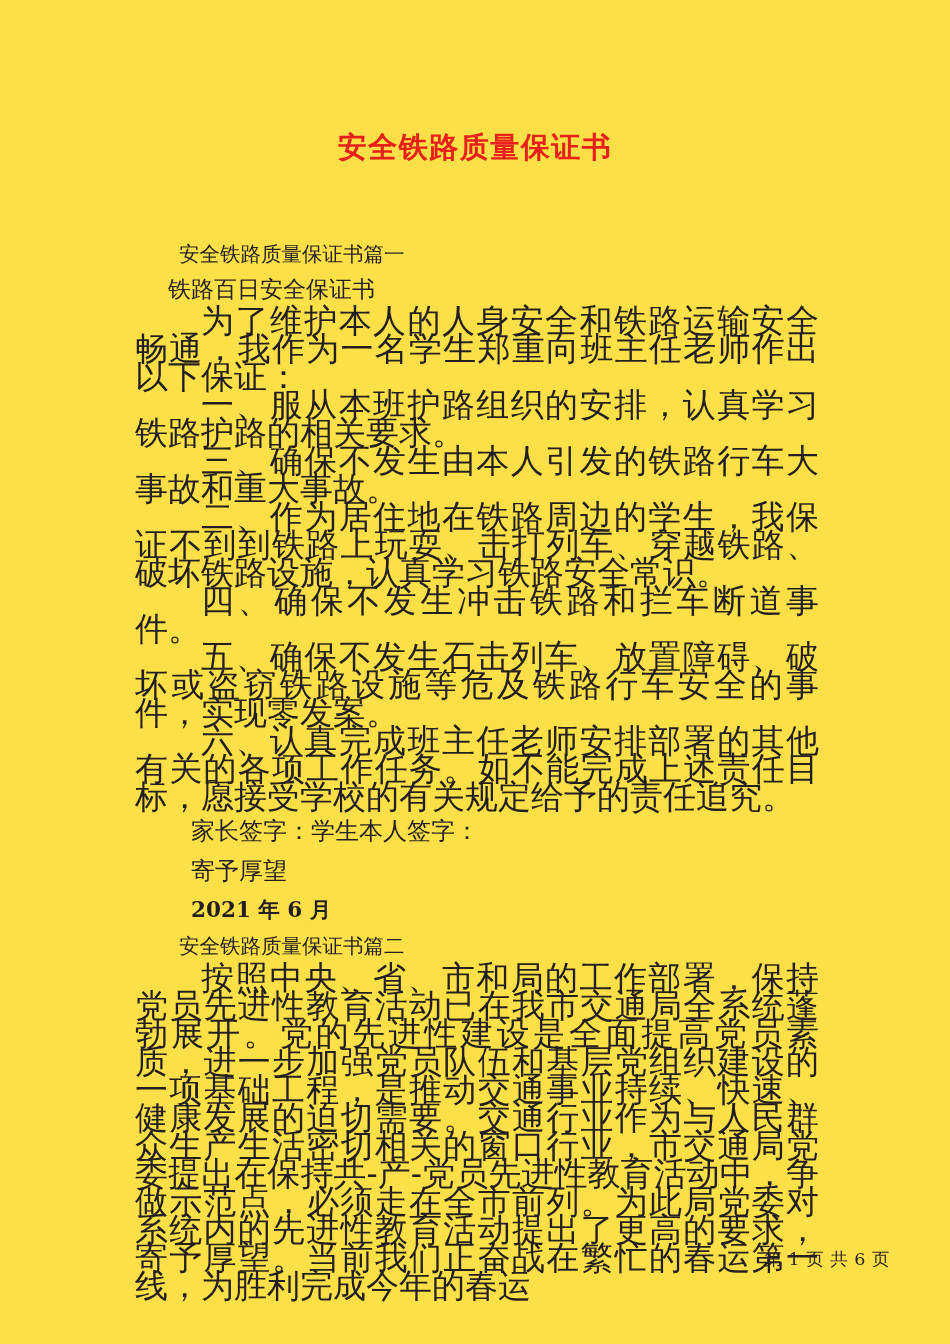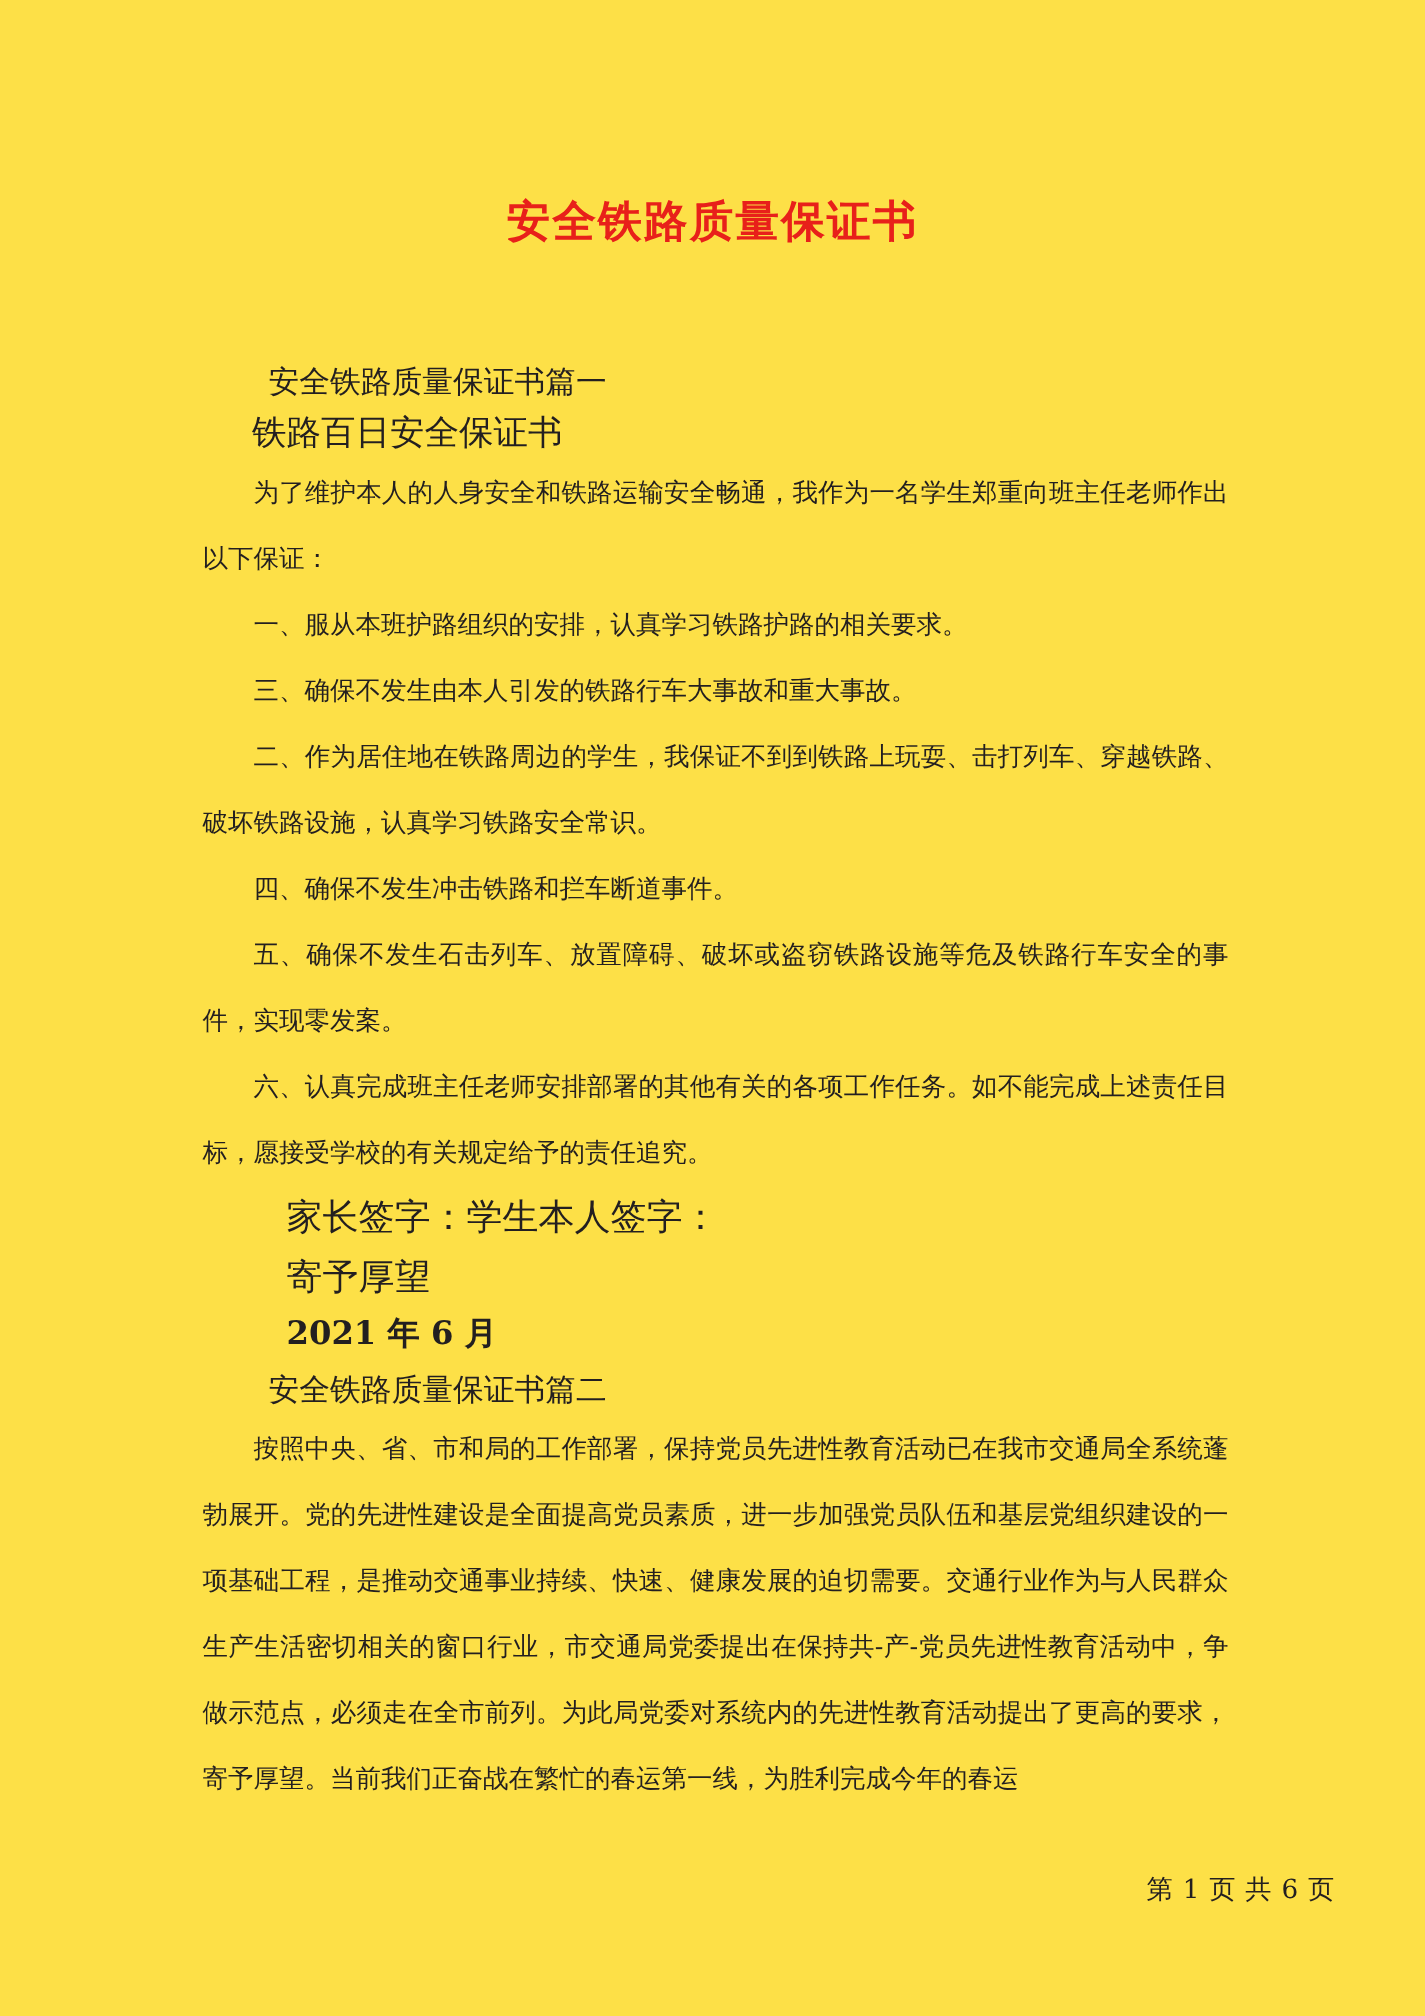--- a/index.html
+++ b/index.html
@@ -43,22 +43,22 @@
   
   .body-block {
     position: absolute;
     left: 135px;
     top: 237px;
     width: 684px;
   }
 
   .ln {
     margin: 0;
-    font-size: 17px;
-    line-height: 44px;
+    font-size: 33px;
+    line-height: 28px;
     text-align: justify;
     text-justify: inter-ideograph;
     letter-spacing: 0px;
     white-space: pre-wrap;
     word-break: break-all;
   }
 
   
   .ln.small {
     font-size: 20.5px;

